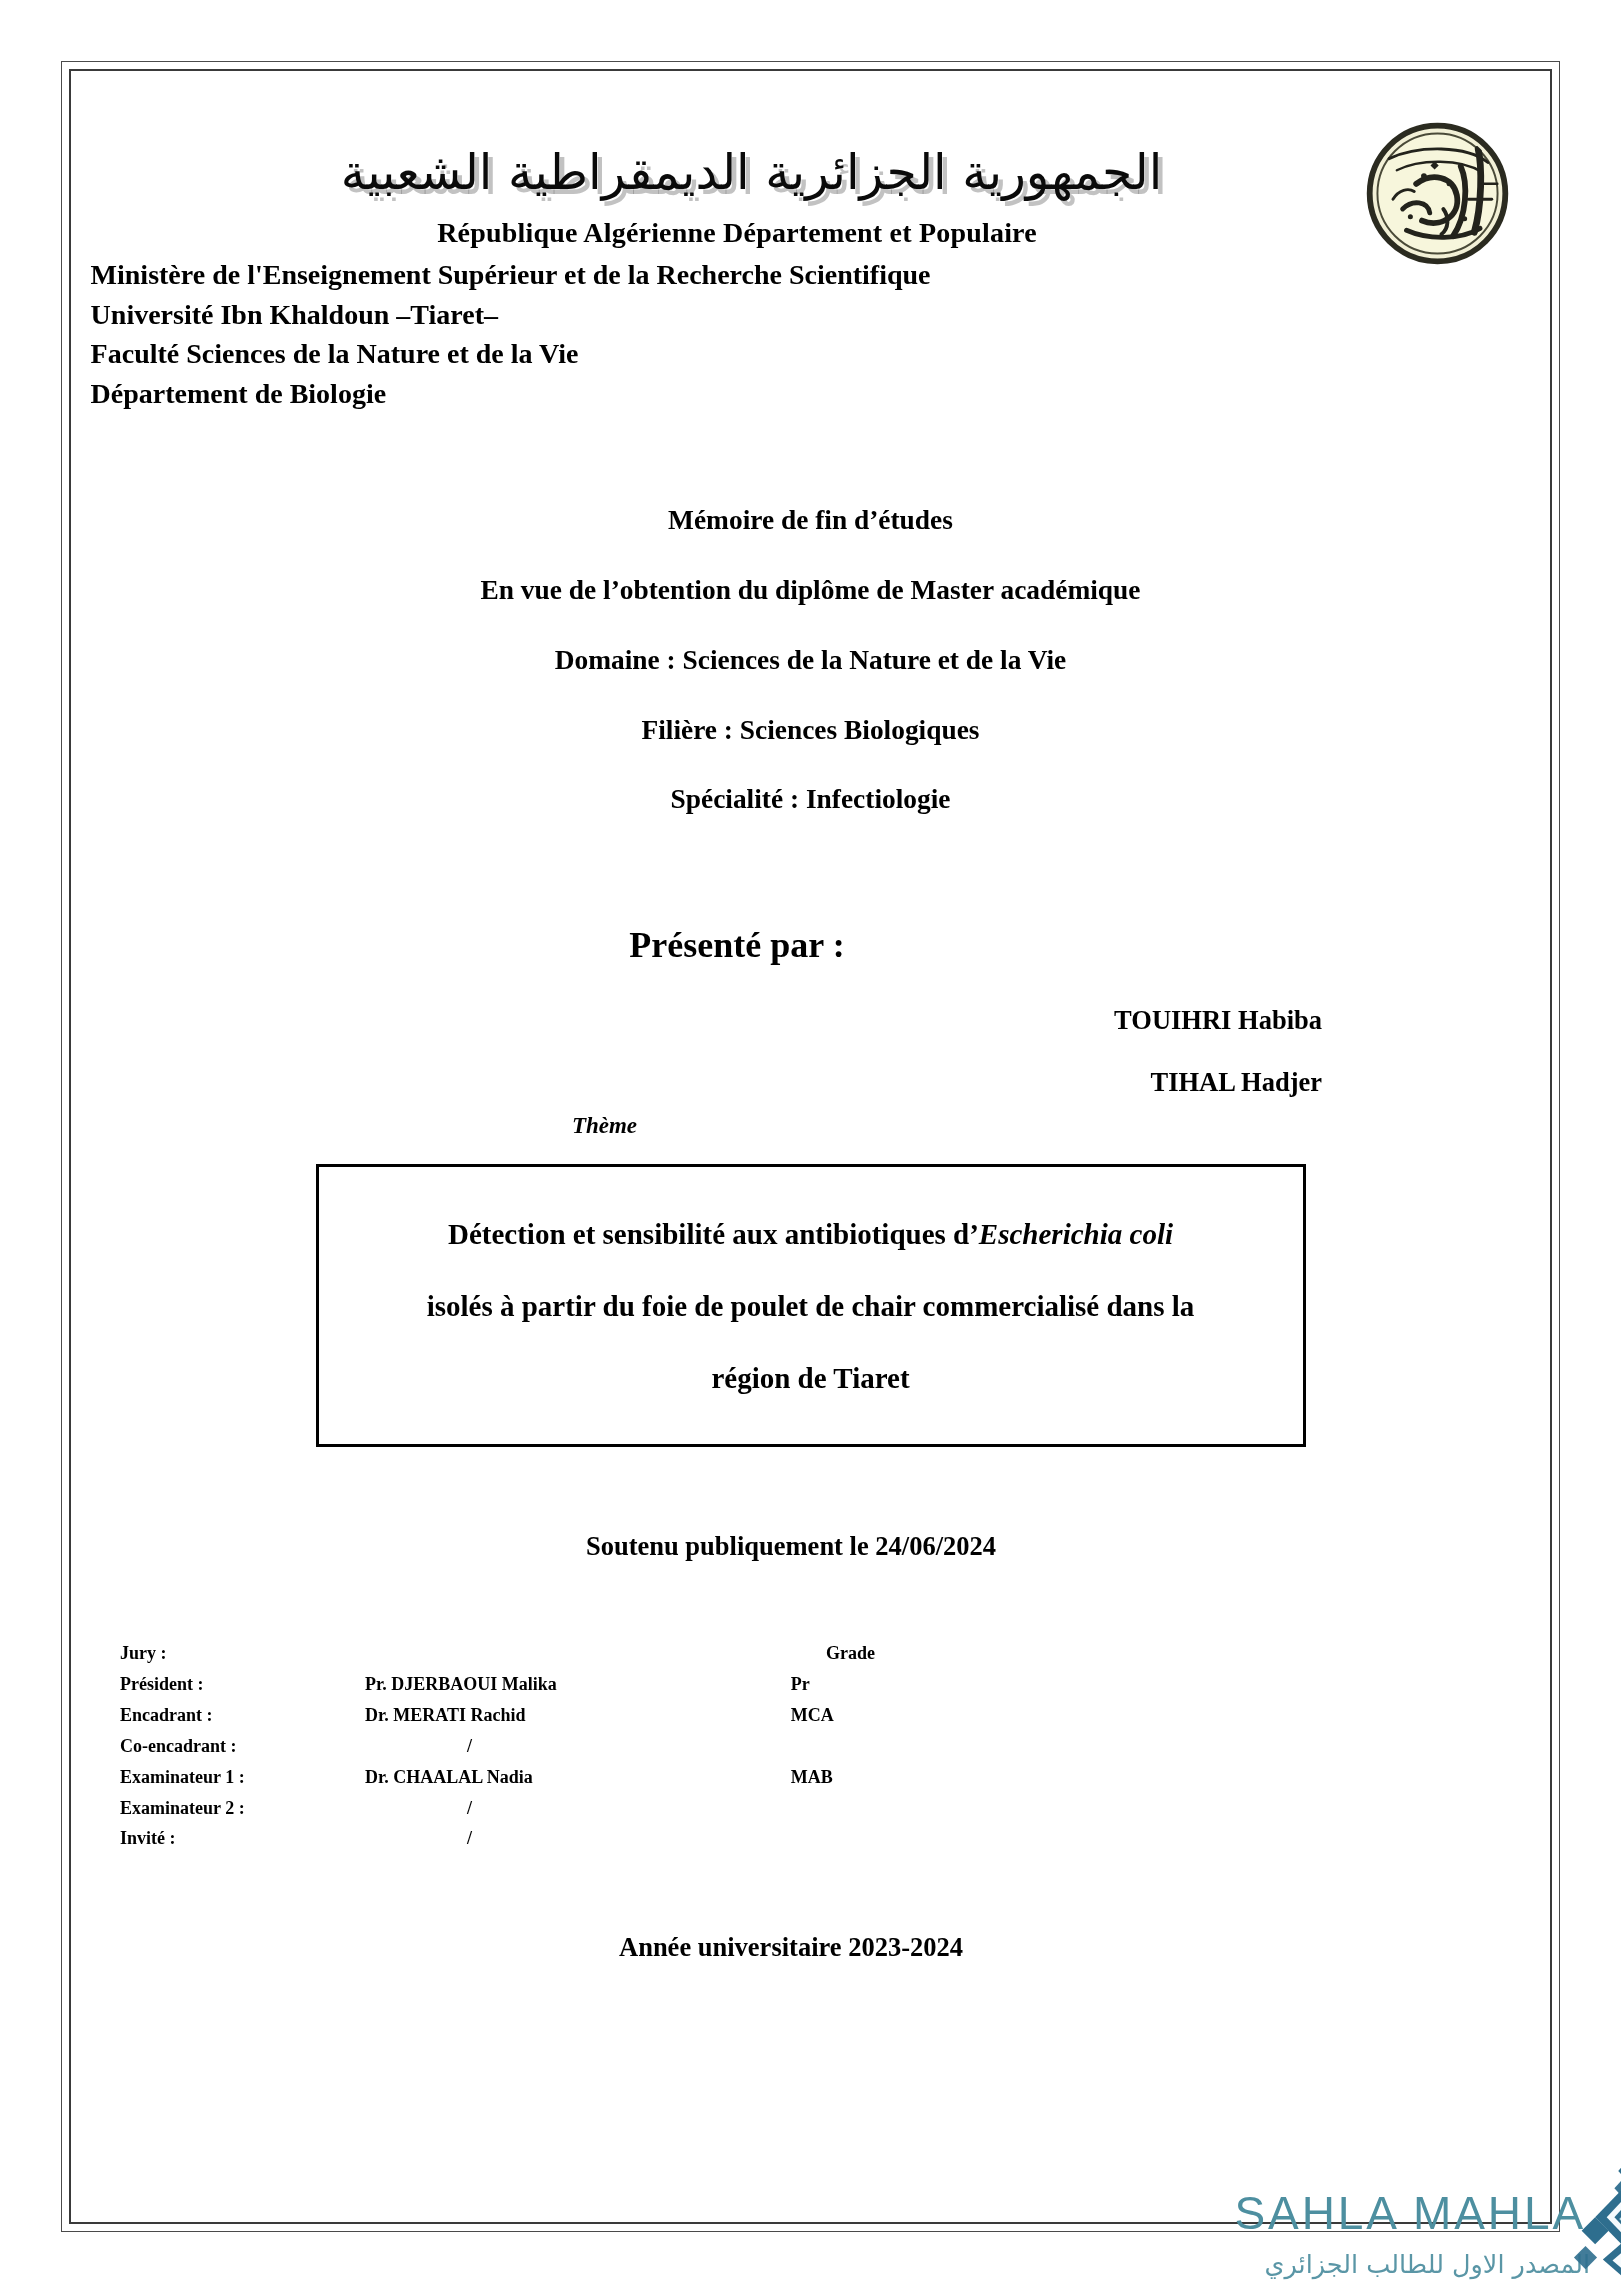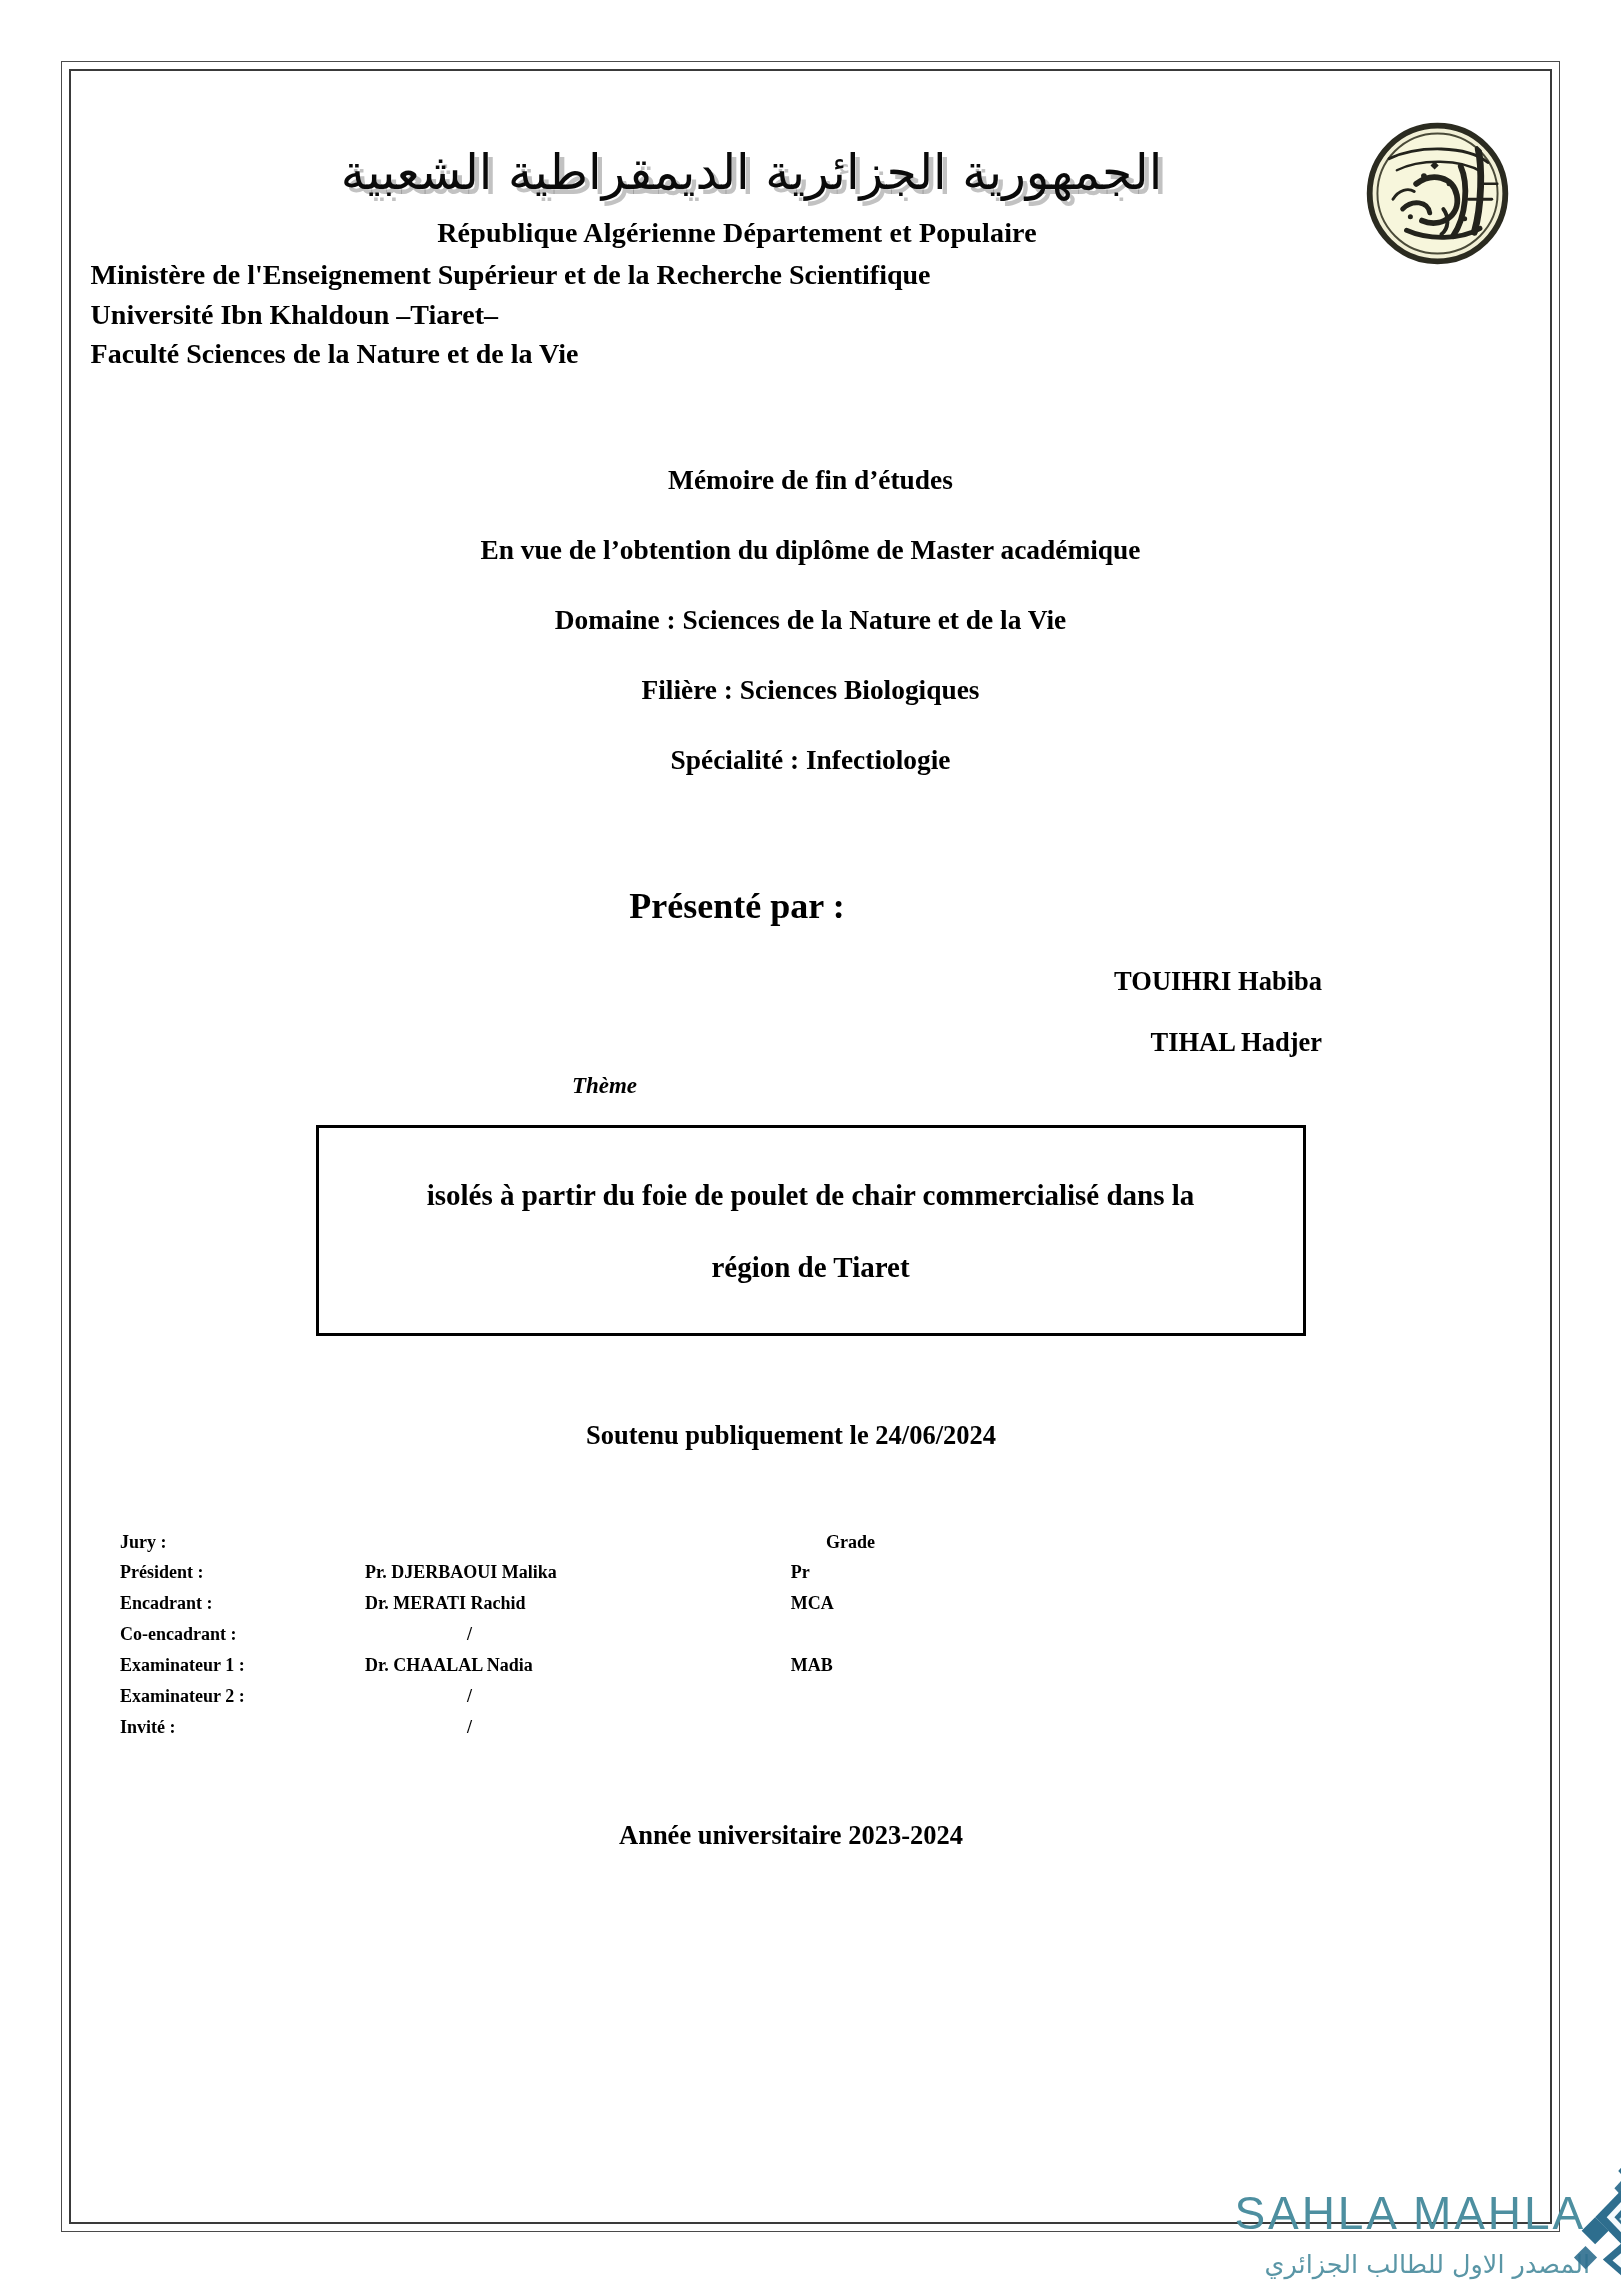--- a/index.html
+++ b/index.html
@@ -283,20 +283,21 @@
       </div>
 
       <div class="arabic-title">الجمهورية الجزائرية الديمقراطية الشعبية</div>
 
       <div class="republique-line">République Algérienne Département et Populaire</div>
 
       <div class="inst-lines">
         <div>Ministère de l'Enseignement Supérieur et de la Recherche Scientifique</div>
         <div>Université Ibn Khaldoun –Tiaret–</div>
         <div>Faculté Sciences de la Nature et de la Vie</div>
+        <div>Département de Biologie</div>
       </div>
     </div>
 
     <div class="degree-block">
       <div class="dl">Mémoire de fin d’études</div>
       <div class="dl">En vue de l’obtention du diplôme de Master académique</div>
       <div class="dl">Domaine : Sciences de la Nature et de la Vie</div>
       <div class="dl">Filière : Sciences Biologiques</div>
       <div class="dl">Spécialité : Infectiologie</div>
     </div>
@@ -305,20 +306,21 @@
       <div class="presented-label">Présenté par :</div>
       <div class="authors">
         <div>TOUIHRI Habiba</div>
         <div>TIHAL Hadjer</div>
       </div>
     </div>
 
     <div class="theme-label">Thème</div>
 
     <div class="theme-box">
+      <div class="tline"><span>Détection et sensibilité aux antibiotiques d’</span><i>Escherichia coli</i></div>
       <div class="tline">isolés à partir du foie de poulet de chair commercialisé dans la</div>
       <div class="tline">région de Tiaret</div>
     </div>
 
     <div class="defense">Soutenu publiquement le 24/06/2024</div>
 
     <div class="jury">
       <table>
         <tbody>
           <tr>

